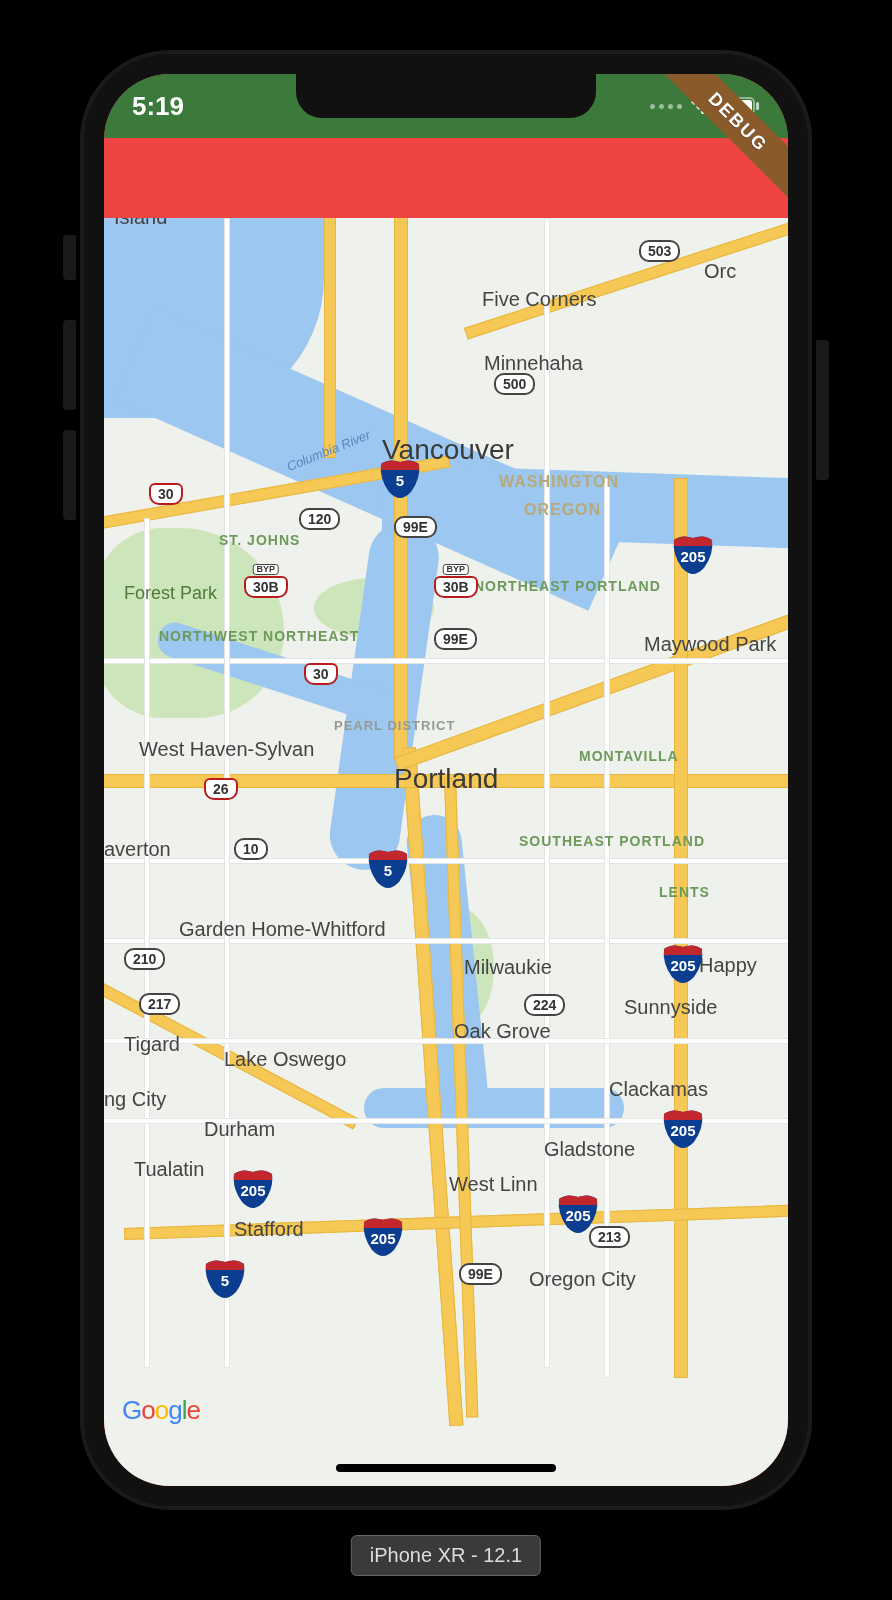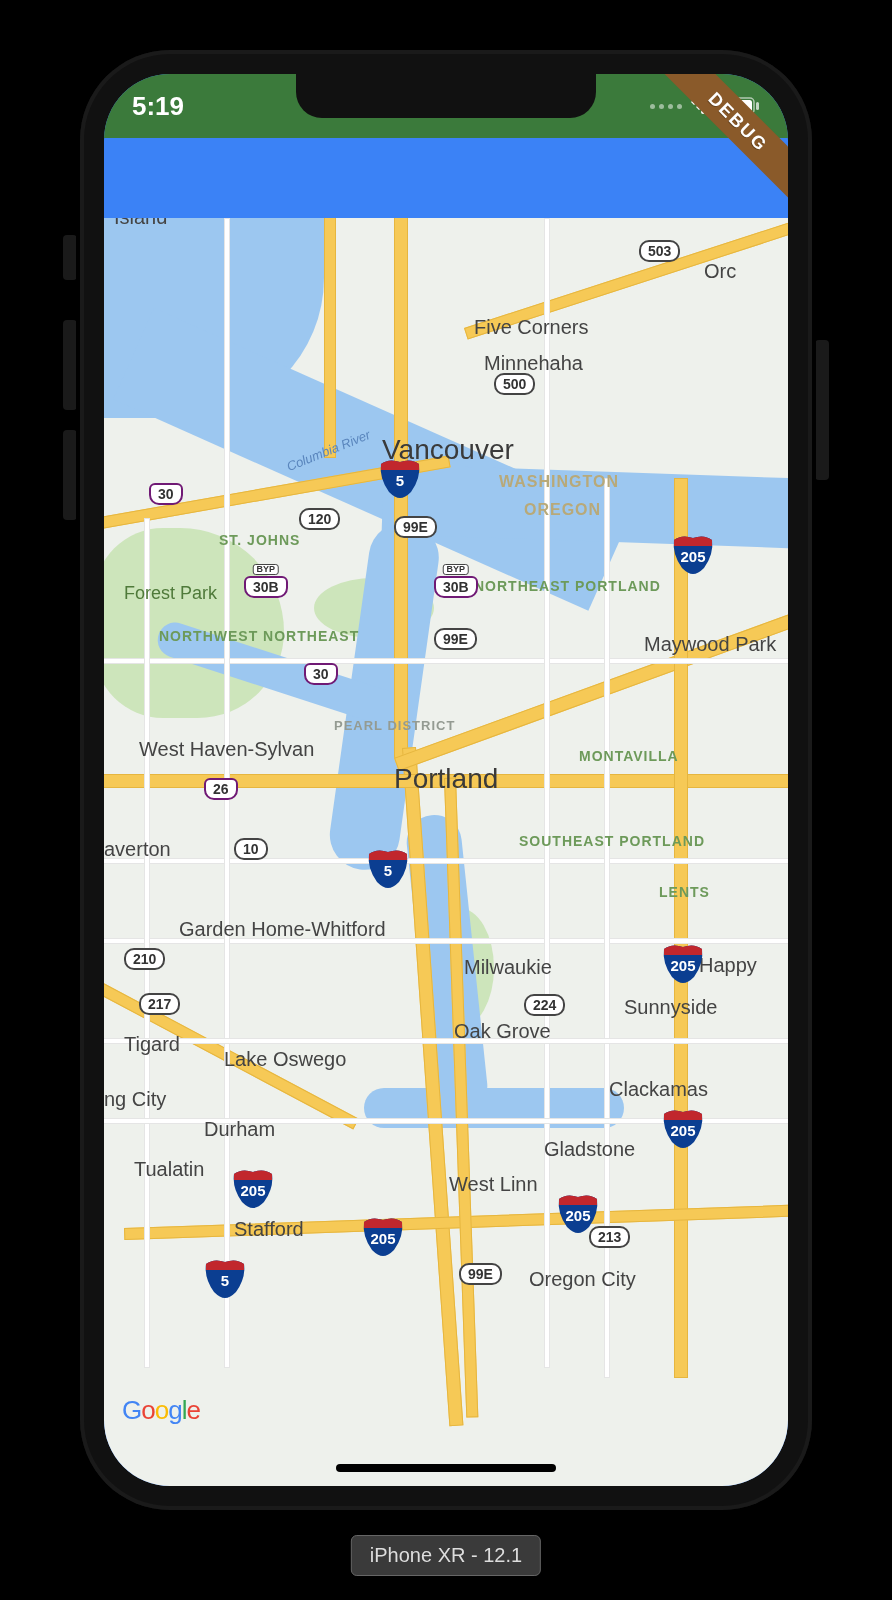--- a/index.html
+++ b/index.html
@@ -33,21 +33,21 @@
   .side-btn.r1 { left: 815px; top: 340px; width: 14px; height: 140px; }
 
   .screen {
     position: absolute;
     left: 24px;
     top: 24px;
     right: 24px;
     bottom: 24px;
     border-radius: 66px;
     overflow: hidden;
-    background: #3b82f6;
+    background: #ef4444;
   }
   .notch {
     position: absolute;
     top: 0;
     left: 50%;
     transform: translateX(-50%);
     width: 300px;
     height: 44px;
     background: #111;
     border-bottom-left-radius: 26px;
@@ -161,21 +161,21 @@
     border-radius:10px;
     font-size:14px;
     font-weight:600;
     color:#333;
     padding:2px 7px;
     text-align:center;
     line-height:1;
   }
   .shield.us {
     border-radius:6px 6px 10px 10px;
-    border:2px solid #701a75;
+    border:2px solid #b91c1c;
   }
   .shield-int {
     position:absolute;
     width:42px;
     height:40px;
   }
   .shield-int svg { width:100%; height:100%; display:block; }
   .shield-int .num {
     position:absolute; top:14px; left:0; right:0;
     text-align:center; color:#fff; font-size:15px; font-weight:700;
@@ -306,21 +306,21 @@
       <div class="ml park-lbl" style="left:20px; top:365px;">Forest Park</div>
 
       <div class="ml distg" style="left:115px; top:314px;">ST. JOHNS</div>
       <div class="ml distg" style="left:55px; top:410px;">NORTHWEST NORTHEAST</div>
       <div class="ml dist" style="left:230px; top:500px;">PEARL DISTRICT</div>
       <div class="ml distg" style="left:370px; top:360px;">NORTHEAST PORTLAND</div>
       <div class="ml distg" style="left:475px; top:530px;">MONTAVILLA</div>
       <div class="ml distg" style="left:415px; top:615px;">SOUTHEAST PORTLAND</div>
       <div class="ml distg" style="left:555px; top:666px;">LENTS</div>
 
-      <div class="ml town" style="left:370px; top:70px;margin-top:28px;">Five Corners</div>
+      <div class="ml town" style="left:378px; top:70px;">Five Corners</div>
       <div class="ml town" style="left:380px; top:128px;margin-top:6px;">Minnehaha</div>
       <div class="ml town" style="left:540px; top:415px; text-align:center;">Maywood Park</div>
       <div class="ml town" style="left:35px; top:520px;">West Haven-Sylvan</div>
       <div class="ml town" style="left:75px; top:700px;">Garden Home-Whitford</div>
       <div class="ml town" style="left:20px; top:815px;">Tigard</div>
       <div class="ml town" style="left:120px; top:830px;">Lake Oswego</div>
       <div class="ml town" style="left:100px; top:900px;">Durham</div>
       <div class="ml town" style="left:30px; top:940px;">Tualatin</div>
       <div class="ml town" style="left:130px; top:1000px;">Stafford</div>
       <div class="ml town" style="left:360px; top:738px;">Milwaukie</div>

